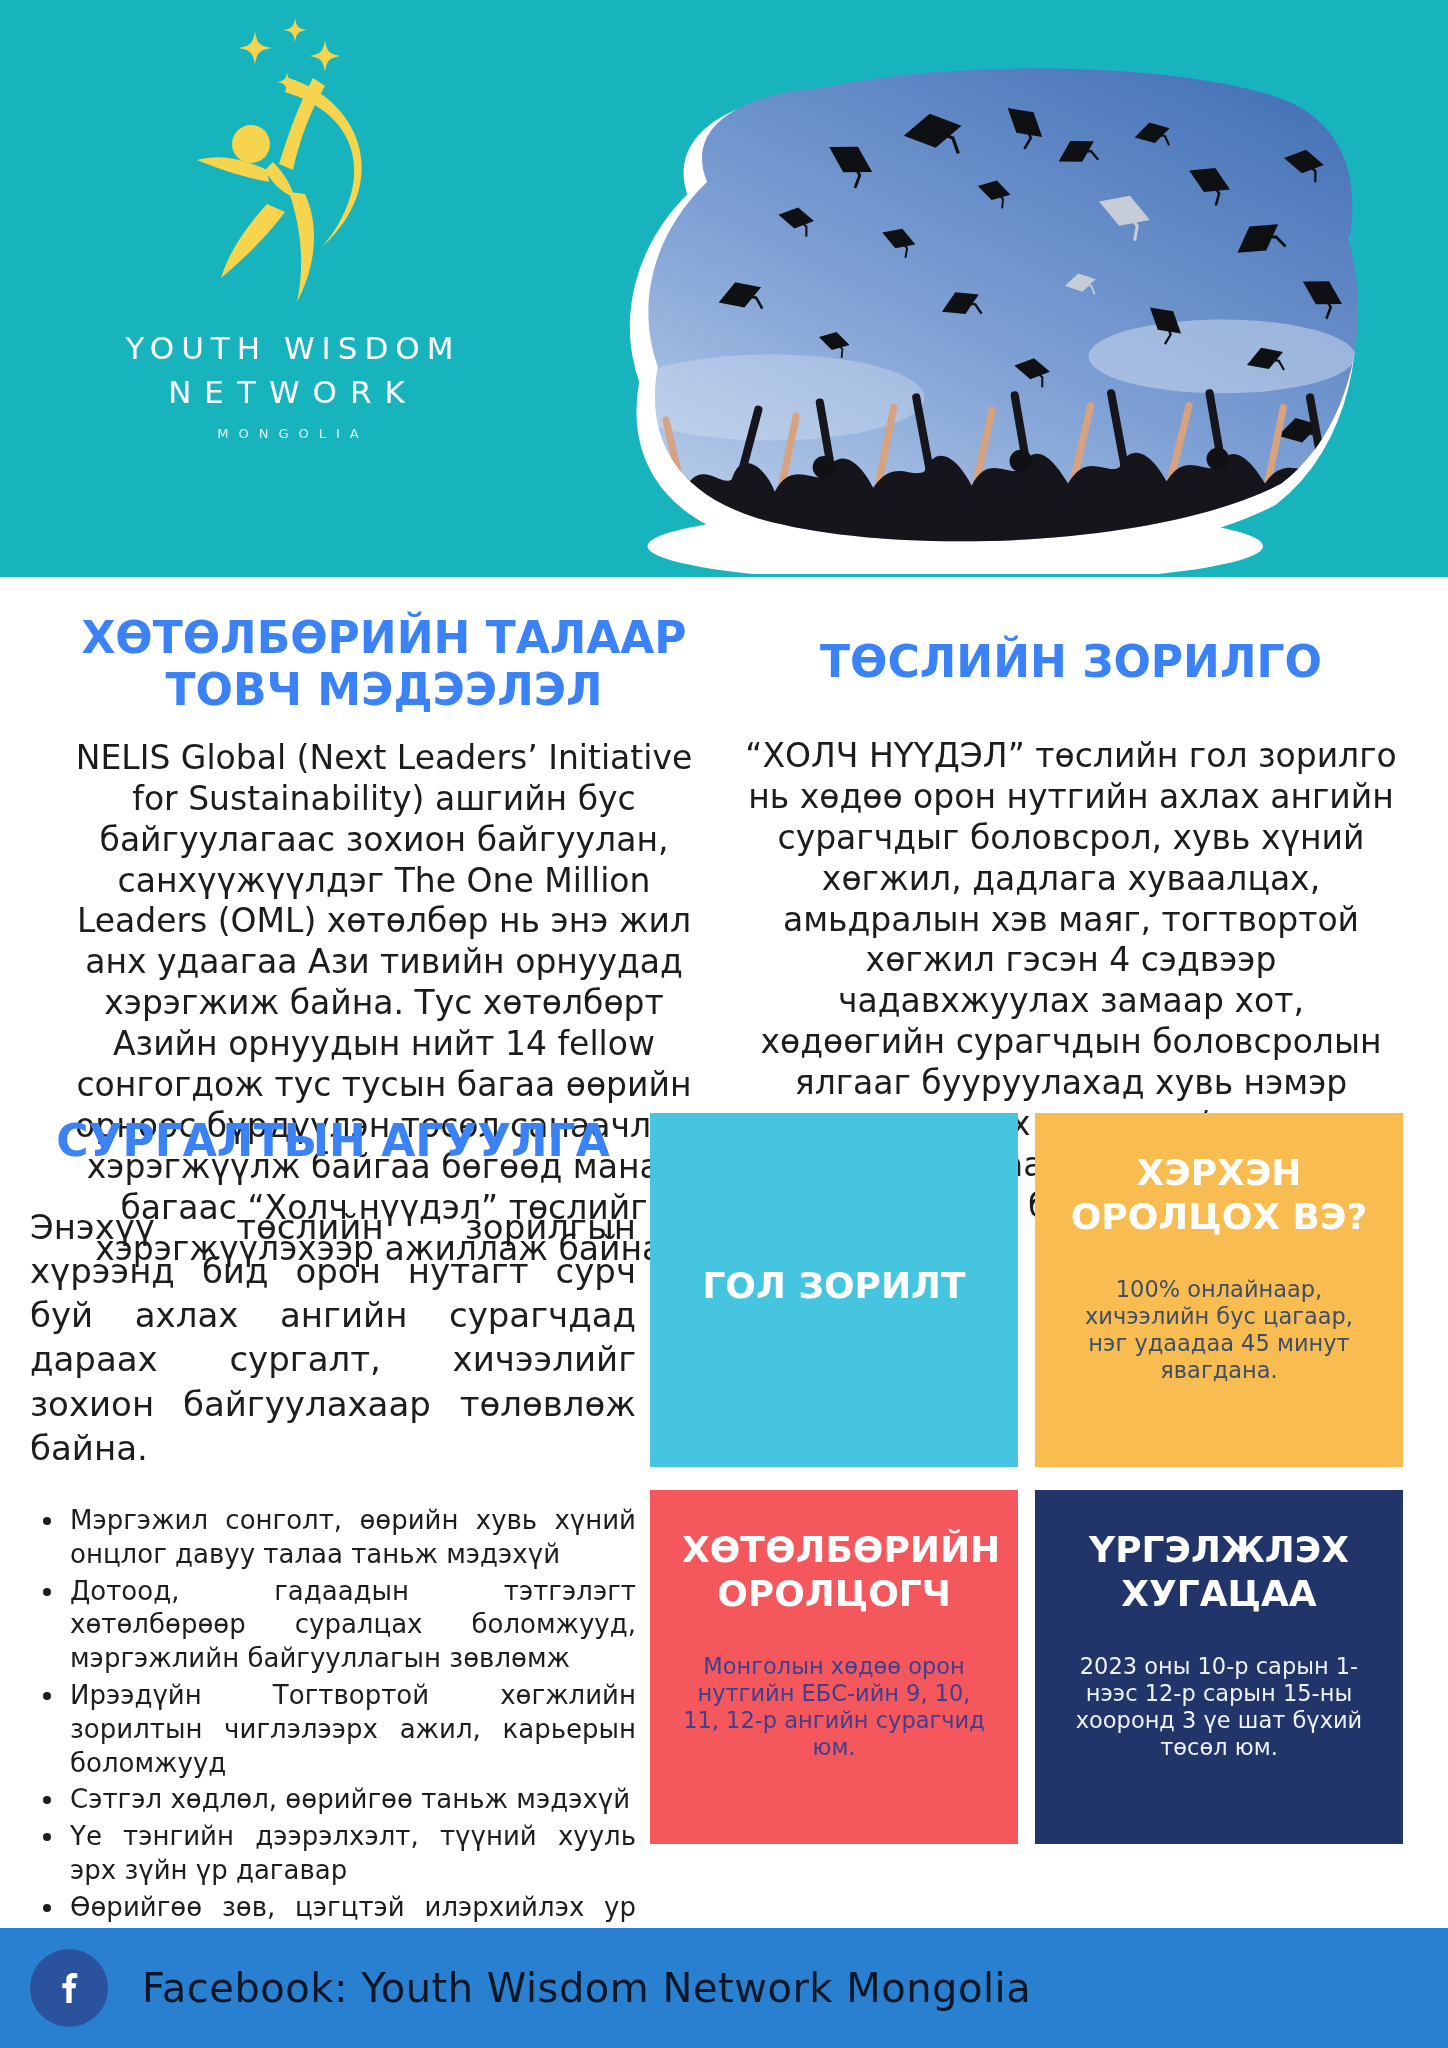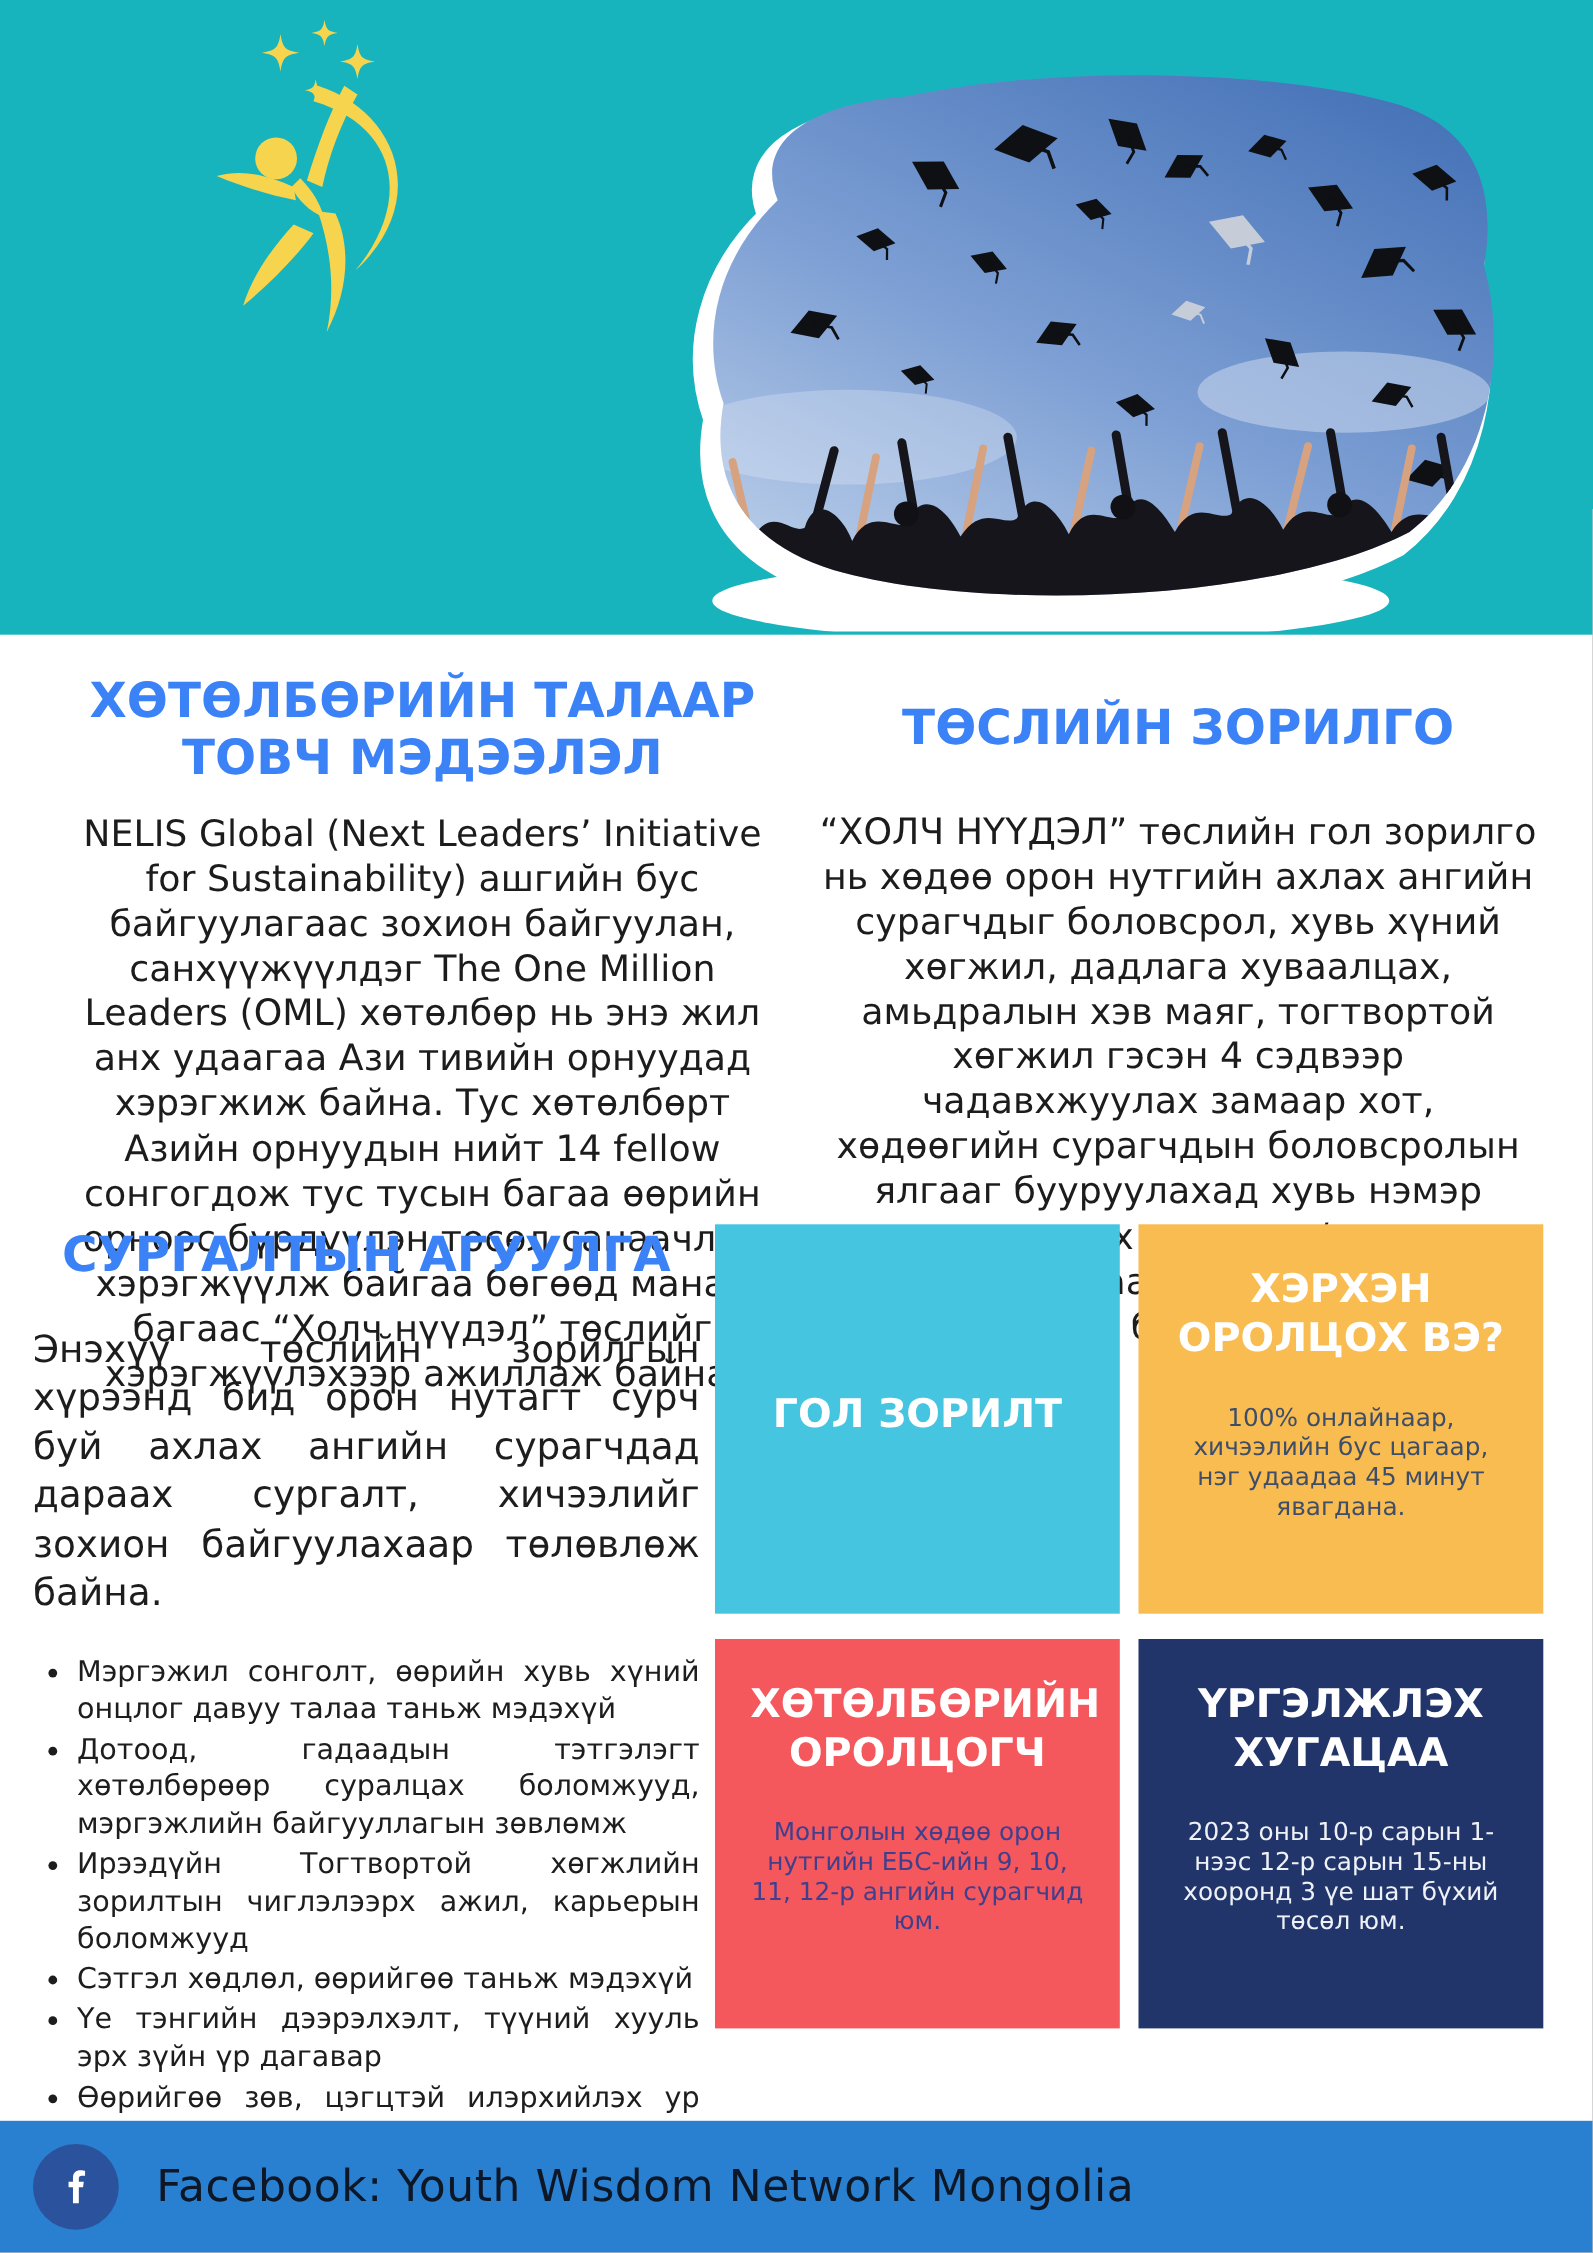--- a/index.html
+++ b/index.html
@@ -67,20 +67,25 @@
         <g fill="#f6d44d">
           <path d="M 96,66 C 170,90 198,172 130,234 C 180,174 172,104 92,80 Z"></path>
           <circle cx="58" cy="132" r="19"></circle>
           <path d="M 86,152 C 96,120 106,92 120,66 L 132,74 C 116,102 106,130 100,158 Z"></path>
           <path d="M 74,158 C 48,146 26,142 4,148 C 28,158 54,166 76,170 Z"></path>
           <path d="M 80,150 C 92,162 98,174 102,186 C 88,180 78,170 72,158 Z"></path>
           <path d="M 74,192 C 52,216 36,240 28,266 C 52,246 76,222 92,200 Z"></path>
           <path d="M 96,180 C 108,216 112,252 104,290 C 124,252 126,212 112,182 Z"></path>
         </g>
       </svg>
+      <div class="logo-text">
+        <div class="l1">YOUTH WISDOM</div>
+        <div class="l2">NETWORK</div>
+        <div class="l3">MONGOLIA</div>
+      </div>
     </div>
 
     <svg class="photo" viewBox="0 0 780 530">
       <defs>
         <linearGradient id="sky" x1="0.85" y1="0" x2="0.15" y2="1">
           <stop offset="0" stop-color="#3f6db4"></stop>
           <stop offset="0.55" stop-color="#7d9fd4"></stop>
           <stop offset="1" stop-color="#c2d4ec"></stop>
         </linearGradient>
         <path id="blob" d="M 118,150 C 96,96 150,64 232,58 C 360,30 560,34 664,64 C 736,84 756,140 744,208 C 766,286 748,390 678,444 C 560,506 300,516 168,478 C 84,452 58,396 70,330 C 48,268 66,200 118,150 Z"></path>

